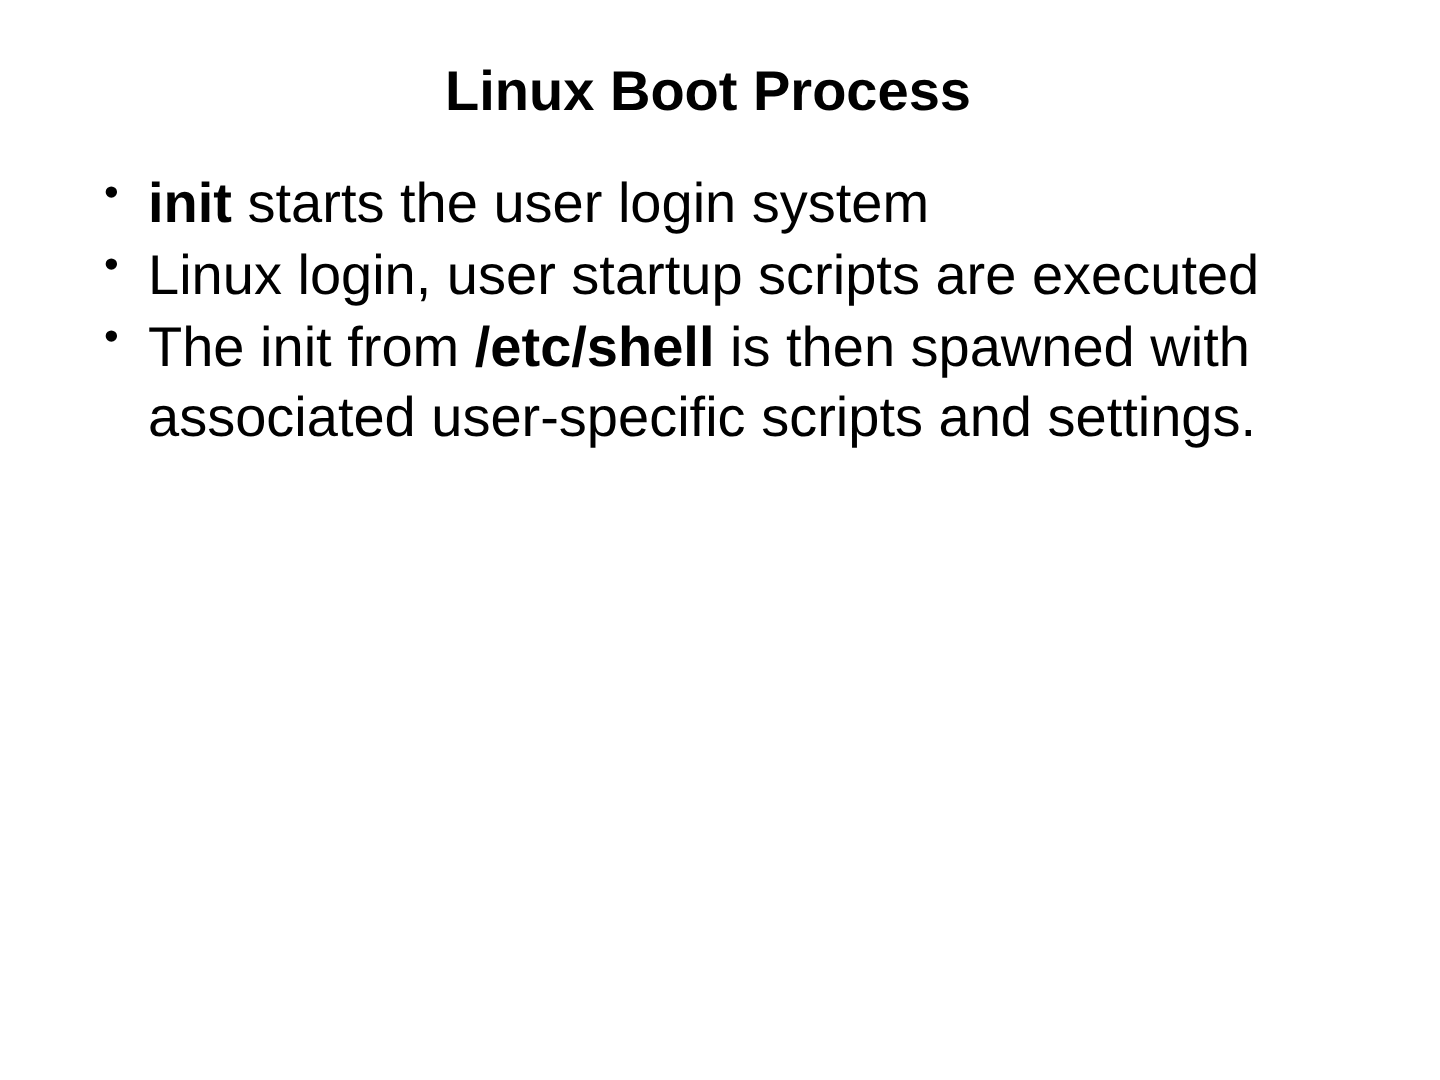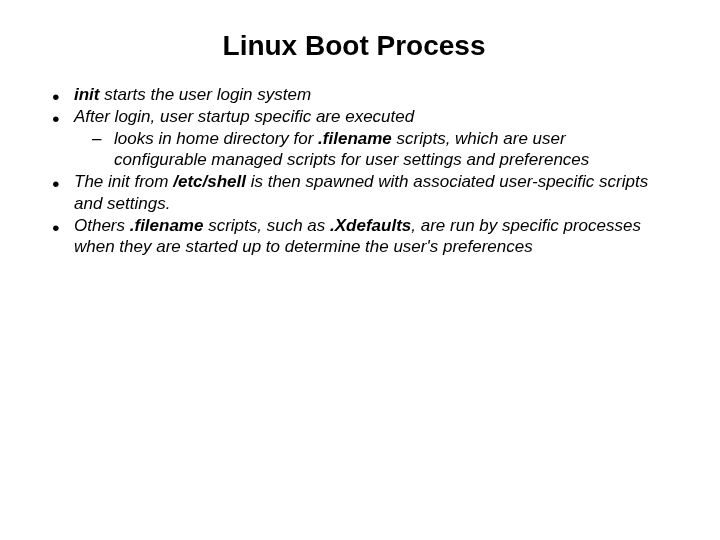--- a/index.html
+++ b/index.html
@@ -20,23 +20,22 @@
   .title {
     text-align: center;
     font-size: 28px;
     font-weight: bold;
     margin: 6px 0 22px 0;
   }
   ul.top {
     list-style: none;
     margin: 0;
     padding: 0 8px 0 8px;
-    font-size: 17px;
+    font-size: 28px;
     line-height: 1.28;
-    font-style: italic;
   }
   ul.top > li {
     position: relative;
     padding-left: 26px;
     margin: 0;
   }
   ul.top > li::before {
     content: "•";
     position: absolute;
     left: 4px;
@@ -67,30 +66,22 @@
 <div class="slide">
   <div class="title">Linux Boot Process</div>
 
   <ul class="top">
 
     <li>
       <span class="b">init</span><span> starts the user login system</span>
     </li>
 
     <li>
-      <span>After login, user startup specific are executed</span>
-      <ul class="sub">
-        <li>
-          <span>looks in home directory for </span><span class="b">.filename</span><span> scripts, which are user configurable managed scripts for user settings and preferences</span>
-        </li>
-      </ul>
+      <span>Linux login, user startup scripts are executed</span>
     </li>
 
     <li>
       <span>The init from </span><span class="b">/etc/shell</span><span> is then spawned with associated user-specific scripts and settings.</span>
     </li>
 
-    <li>
-      <span>Others </span><span class="b">.filename</span><span> scripts, such as </span><span class="b">.Xdefaults</span><span>, are run by specific processes when they are started up to determine the user's preferences</span>
-    </li>
 
   </ul>
 </div>
 
 </body></html>

